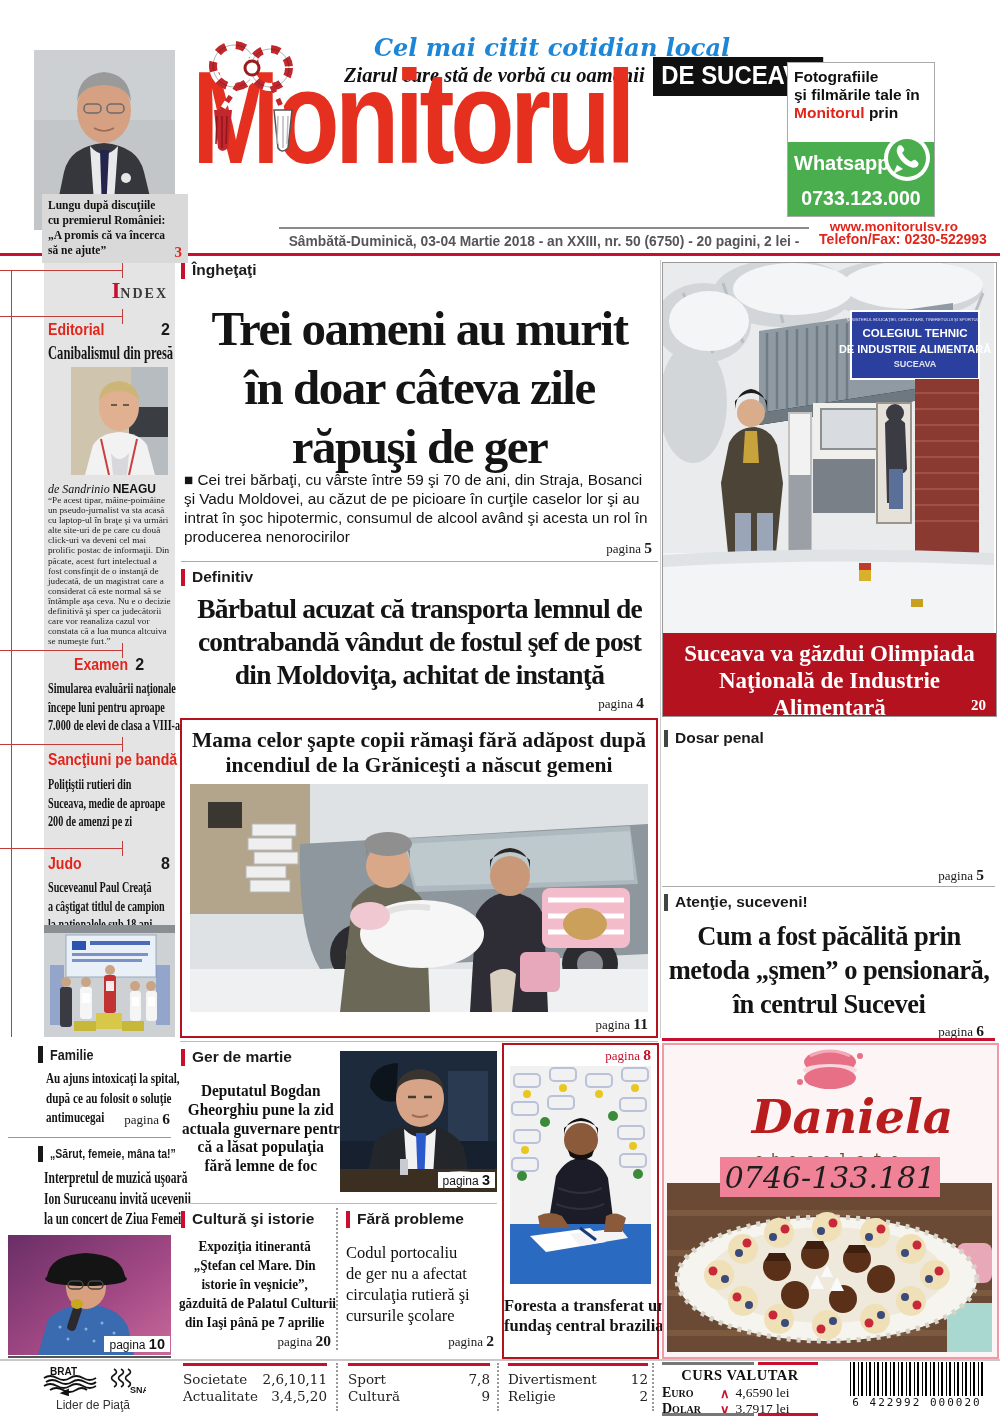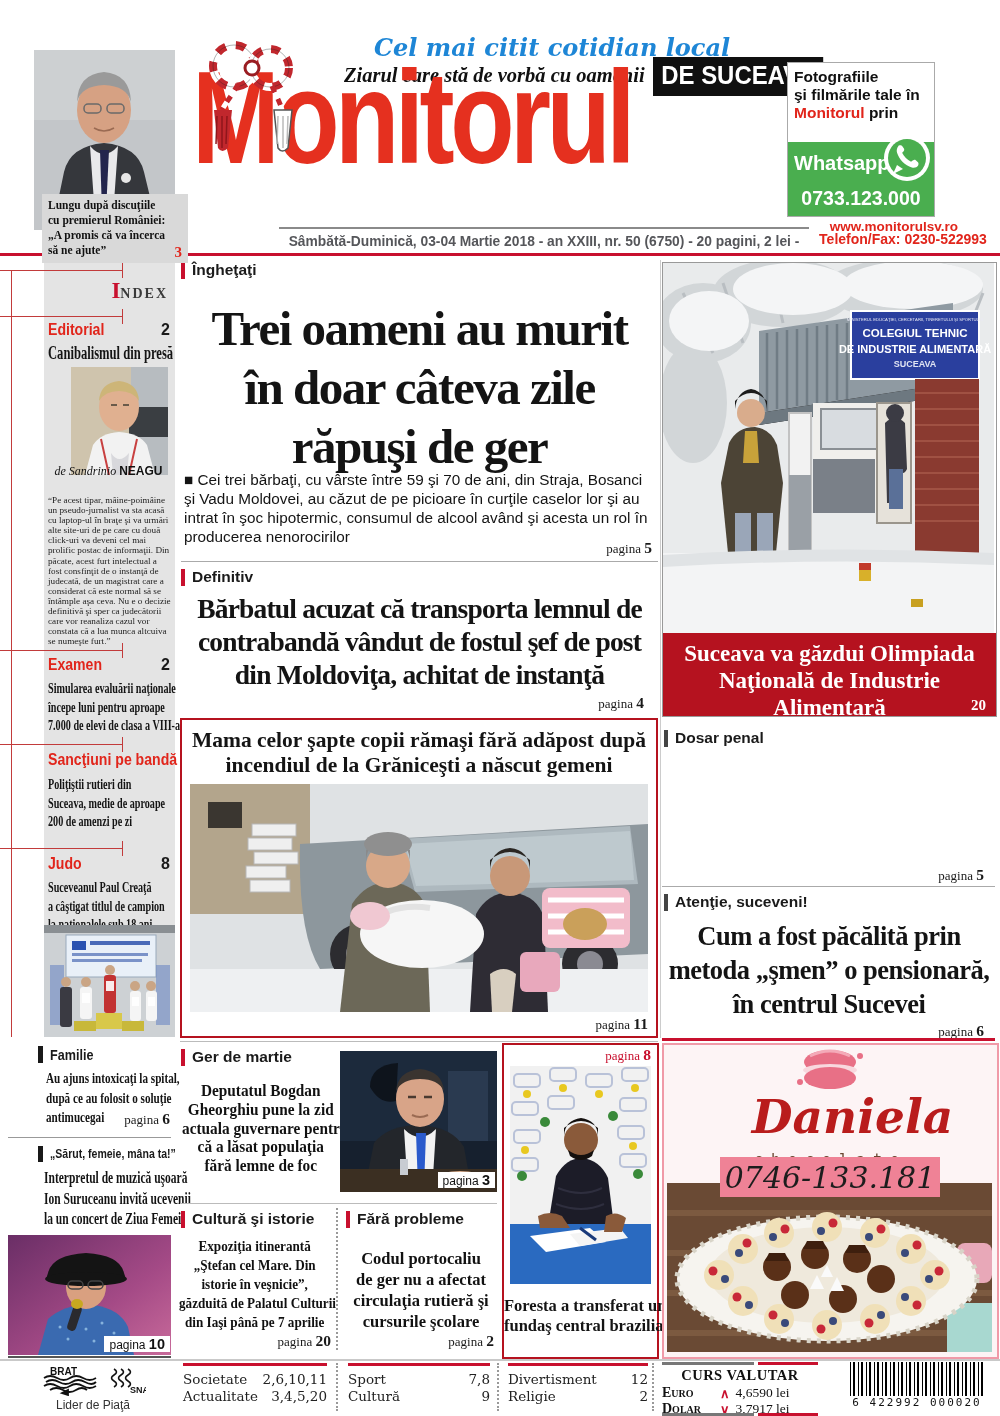--- a/index.html
+++ b/index.html
@@ -139,26 +139,26 @@
     <rect width="97" height="108" fill="#cfc4ad"></rect>
       <rect x="60" width="37" height="108" fill="#b7bcc0"></rect>
     <rect x="58" y="40" width="39" height="30" fill="#3a3e42"></rect>
     <path d="M14 108 L22 78 Q30 66 48 65 Q68 66 76 78 L84 108 Z" fill="#f2f2f2"></path>
     <path d="M30 72 L38 108 M66 72 L58 108" stroke="#c84040" stroke-width="2"></path>
     <path d="M40 86 Q48 98 58 86 L56 108 H42 Z" fill="#d8d8dc"></path>
     <ellipse cx="48" cy="40" rx="20" ry="24" fill="#e0b090"></ellipse>
     <path d="M28 34 Q29 16 48 14 Q67 16 68 34 Q62 24 48 24 Q34 24 28 34 Z" fill="#cdb578"></path>
     <path d="M40 38 h6 M52 38 h6" stroke="#6a5a4a" stroke-width="2"></path>
   </svg>
-  <div class="abs" style="left:48px;top:461px;width:121px;text-align:center;">
+  <div class="abs" style="left:48px;top:479px;width:121px;text-align:left;">
     <span class="serif" style="font-style:italic;font-size:12px;">de Sandrinio </span><span style="font:bold 12px 'Liberation Sans',sans-serif;">NEAGU</span>
   </div>
   <div class="abs serif" style="left:48px;top:495px;width:123px;font-size:9.2px;line-height:10.1px;color:#1c1c1c;">“Pe acest tipar, mâine-poimâine un pseudo-jurnalist va sta acasă cu laptop-ul în braţe şi va urmări alte site-uri de pe care cu două click-uri va deveni cel mai prolific postac de informaţii. Din păcate, acest furt intelectual a fost consfinţit de o instanţă de judecată, de un magistrat care a considerat că este normal să se întâmple aşa ceva. Nu e o decizie definitivă şi sper ca judecătorii care vor reanaliza cazul vor constata că a lua munca altcuiva se numeşte furt.”</div>
 
-  <div class="abs skick" style="left:48px;top:656px;">
+  <div class="abs skick" style="left:48px;top:656px;justify-content:center;">
     <span class="lab">Examen</span>
       <span class="num">2</span>
   </div>
   <div class="abs sTitle" style="left:48px;top:679px;">
     <div>Simularea evaluării naţionale</div>
       <div>începe luni pentru aproape</div>
       <div>7.000 de elevi de clasa a VIII-a</div>
   </div>
 
   <div class="abs skick" style="left:48px;top:751px;">
@@ -479,21 +479,21 @@
   <div class="abs pg" style="left:183px;top:1332px;width:148px;">
     <span>pagina</span> <b>20</b>
   </div>
 
   <div class="abs dotv" style="left:336px;top:1208px;height:142px;"></div>
 
   <div class="abs kick" style="left:346px;top:1210px;">
     <span class="kbar"></span>
       <span>Fără probleme</span>
   </div>
-  <div class="abs serif" style="left:346px;top:1242px;width:150px;font-weight:bold;font-size:16.5px;line-height:21px;text-align:center;margin-top:6px;">
+  <div class="abs serif" style="left:346px;top:1242px;width:150px;font-weight:normal;font-size:16.5px;line-height:21px;text-align:left;">
     <div style="white-space:nowrap;">Codul portocaliu</div>
     <div style="white-space:nowrap;">de ger nu a afectat</div>
     <div style="white-space:nowrap;">circulaţia rutieră şi</div>
     <div style="white-space:nowrap;">cursurile şcolare</div>
   </div>
   <div class="abs pg" style="left:346px;top:1332px;width:148px;">
     <span>pagina</span> <b>2</b>
   </div>
 
   <div class="abs" style="left:502px;top:1043px;width:153px;height:312px;border:2px solid #b5121f;background:#fff;">

